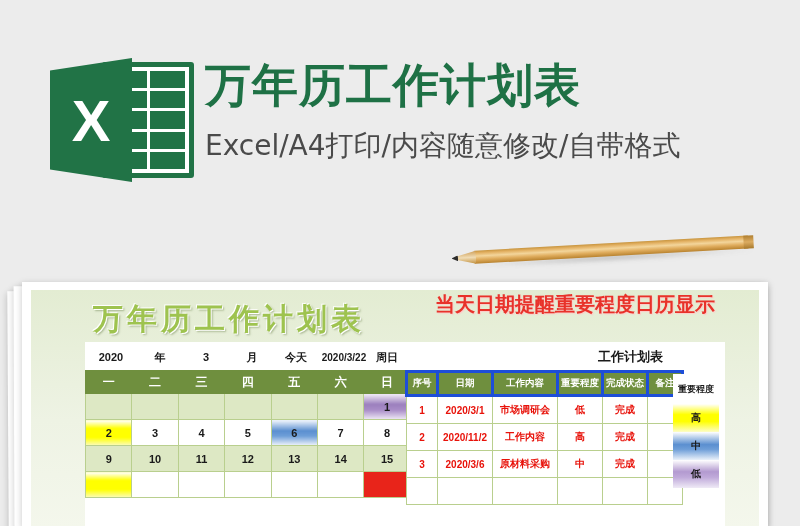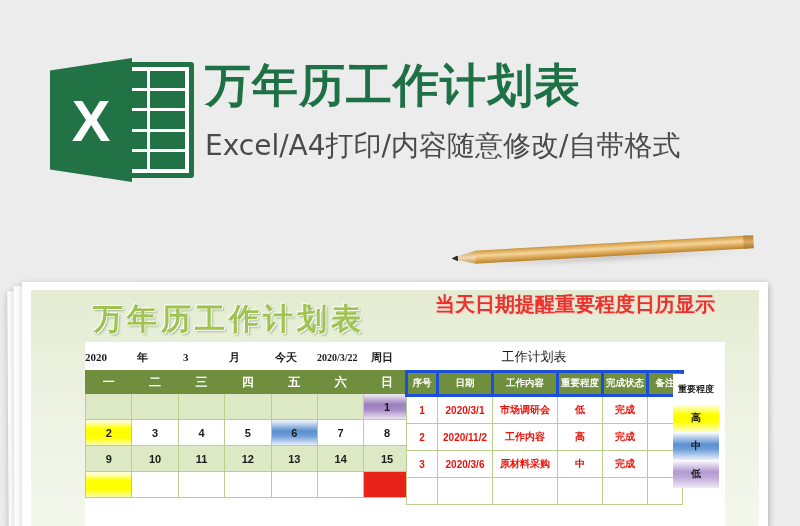--- a/index.html
+++ b/index.html
@@ -122,21 +122,21 @@
     background:#fff;overflow:hidden;
   }
 
   
   #cal{position:absolute;left:0px;top:0px;width:318px;height:190px;}
   .cal-meta{
     position:absolute;left:0;top:2px;width:318px;height:26px;
     display:flex;align-items:center;
     font-size:11px;font-weight:bold;color:#1a1a1a;
   }
-  .cal-meta span{display:block;text-align:left;font-family:Liberation Serif, serif;}
+  .cal-meta span{display:block;text-align:center;}
   .m-y{width:52px;}
   .m-yl{width:46px;}
   .m-m{width:46px;}
   .m-ml{width:46px;}
   .m-t{width:42px;}
   .m-d{width:54px;font-size:10px;}
   .m-w{width:32px;}
 
   .cal-grid{
     position:absolute;left:0;top:28px;width:318px;
@@ -153,22 +153,22 @@
   td.c-green{background:#dde8c4;}
   td.c-white{background:#ffffff;}
   td.c-yellow{background:linear-gradient(to bottom,#ffffff 0%,#ffff00 32%,#ffff00 68%,#fbfbbb 100%);}
   td.c-purple{background:linear-gradient(to bottom,#efe9f5 0%,#9b7fbd 40%,#a98dc8 62%,#efe9f5 100%);}
   td.c-blue{background:linear-gradient(to bottom,#eef3fb 0%,#5b8fd0 42%,#6e9ed8 62%,#eef3fb 100%);}
   td.c-red{background:#e8241a;}
 
   
   #plan{position:absolute;left:320px;top:0px;width:320px;height:190px;}
   .plan-title{
-    position:absolute;left:0;top:6px;width:258px;text-align:center;
-    font-size:13px;font-weight:normal;color:#1a1a1a;
+    position:absolute;left:0;top:6px;width:258px;text-align:right;
+    font-size:13px;font-weight:bold;color:#1a1a1a;
   }
   .plan-grid{
     position:absolute;left:0px;top:28px;width:258px;
     border-collapse:collapse;table-layout:fixed;
   }
   .plan-grid th{
     background:#6f8f3e;color:#fff;font-size:9.5px;font-weight:bold;
     height:21px;border:3px solid #1d4ed8;padding:0;text-align:center;
   }
   .plan-grid td{

